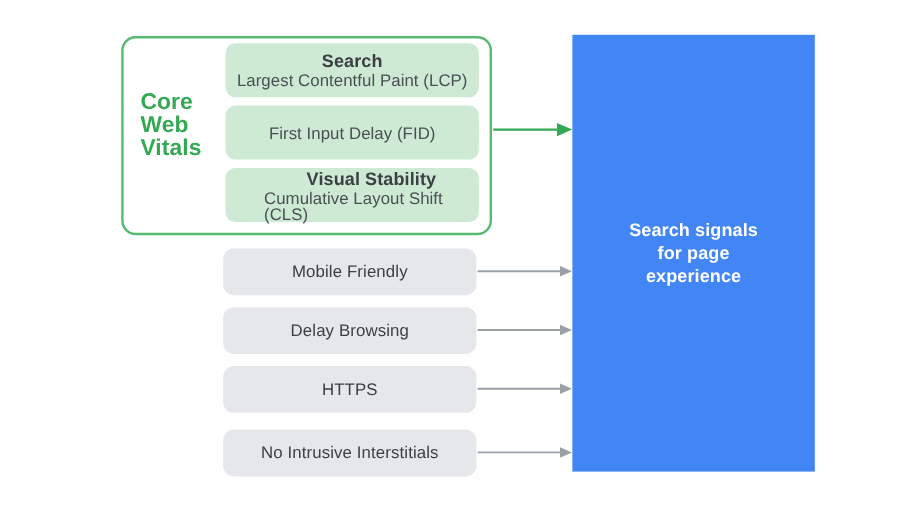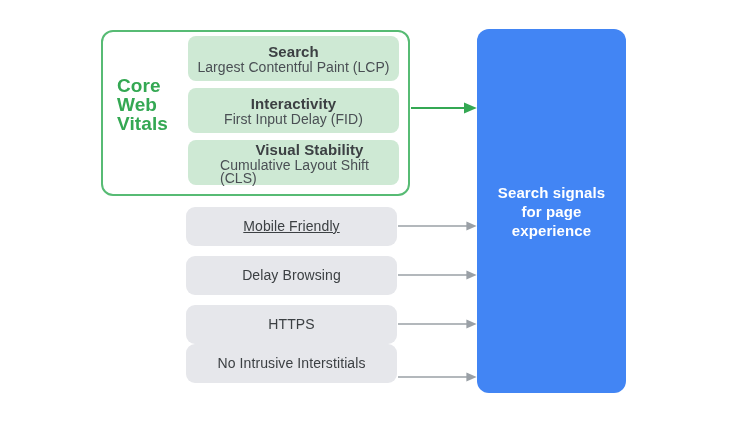--- a/index.html
+++ b/index.html
@@ -88,35 +88,35 @@
     background: #e6e7eb;
     border-radius: 9px;
     display: flex;
     align-items: center;
     justify-content: center;
     color: #3c4043;
     font-size: 14px;
     line-height: 17px;
     letter-spacing: 0.1px;
   }
-  .signal-pill.s0 { top: 207px; text-decoration: underline; }
+  .signal-pill.s0 { top: 207px; }
   .signal-pill.s1 { top: 256px; }
   .signal-pill.s2 { top: 305px; }
-  .signal-pill.s3 { top: 344px; }
+  .signal-pill.s3 { top: 358px; }
 
   
   .result-box {
     position: absolute;
     left: 477px;
     top: 29px;
-    width: 149px;
+    width: 202px;
     height: 364px;
     box-sizing: border-box;
     background: #4285f4;
-    border-radius: 12px;
+    border-radius: 0;
     display: flex;
     align-items: center;
     justify-content: center;
   }
   .result-text {
     color: #ffffff;
     font-size: 15px;
     font-weight: bold;
     line-height: 19px;
     text-align: center;
@@ -164,21 +164,20 @@
       <div>Web</div>
       <div>Vitals</div>
     </div>
 
     <div class="metric-card m0">
       <div class="metric-title">Search</div>
       <div class="metric-sub">Largest Contentful Paint (LCP)</div>
     </div>
 
     <div class="metric-card m1">
-      <div class="metric-title">Interactivity</div>
       <div class="metric-sub">First Input Delay (FID)</div>
     </div>
 
     <div class="metric-card m2">
       <div class="metric-title">Visual Stability</div>
       <div class="metric-sub">Cumulative Layout Shift (CLS)</div>
     </div>
 
   </div>
 

